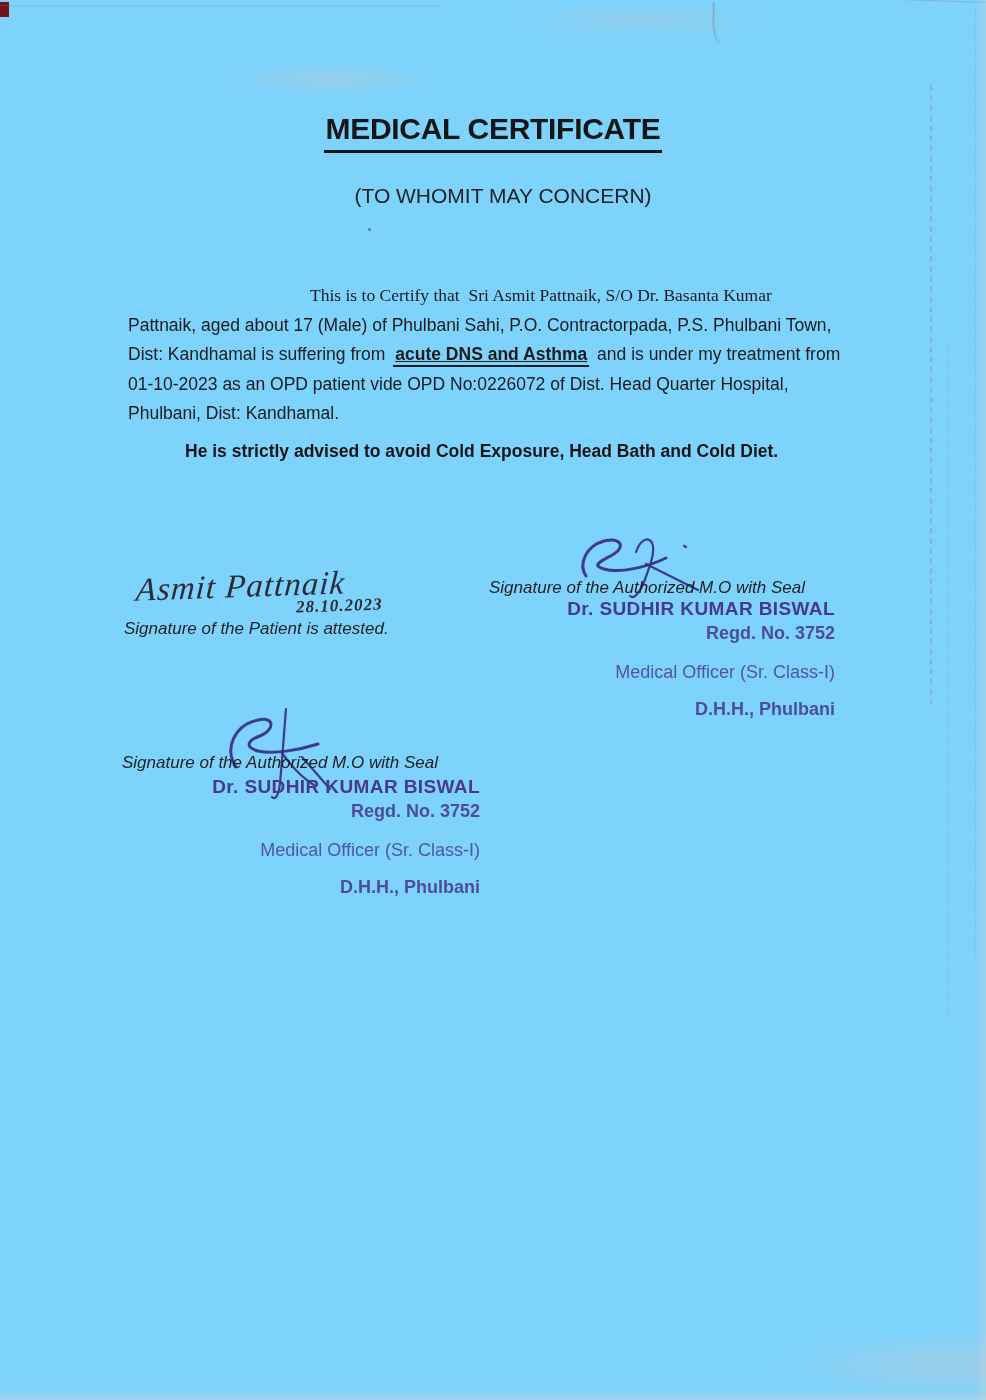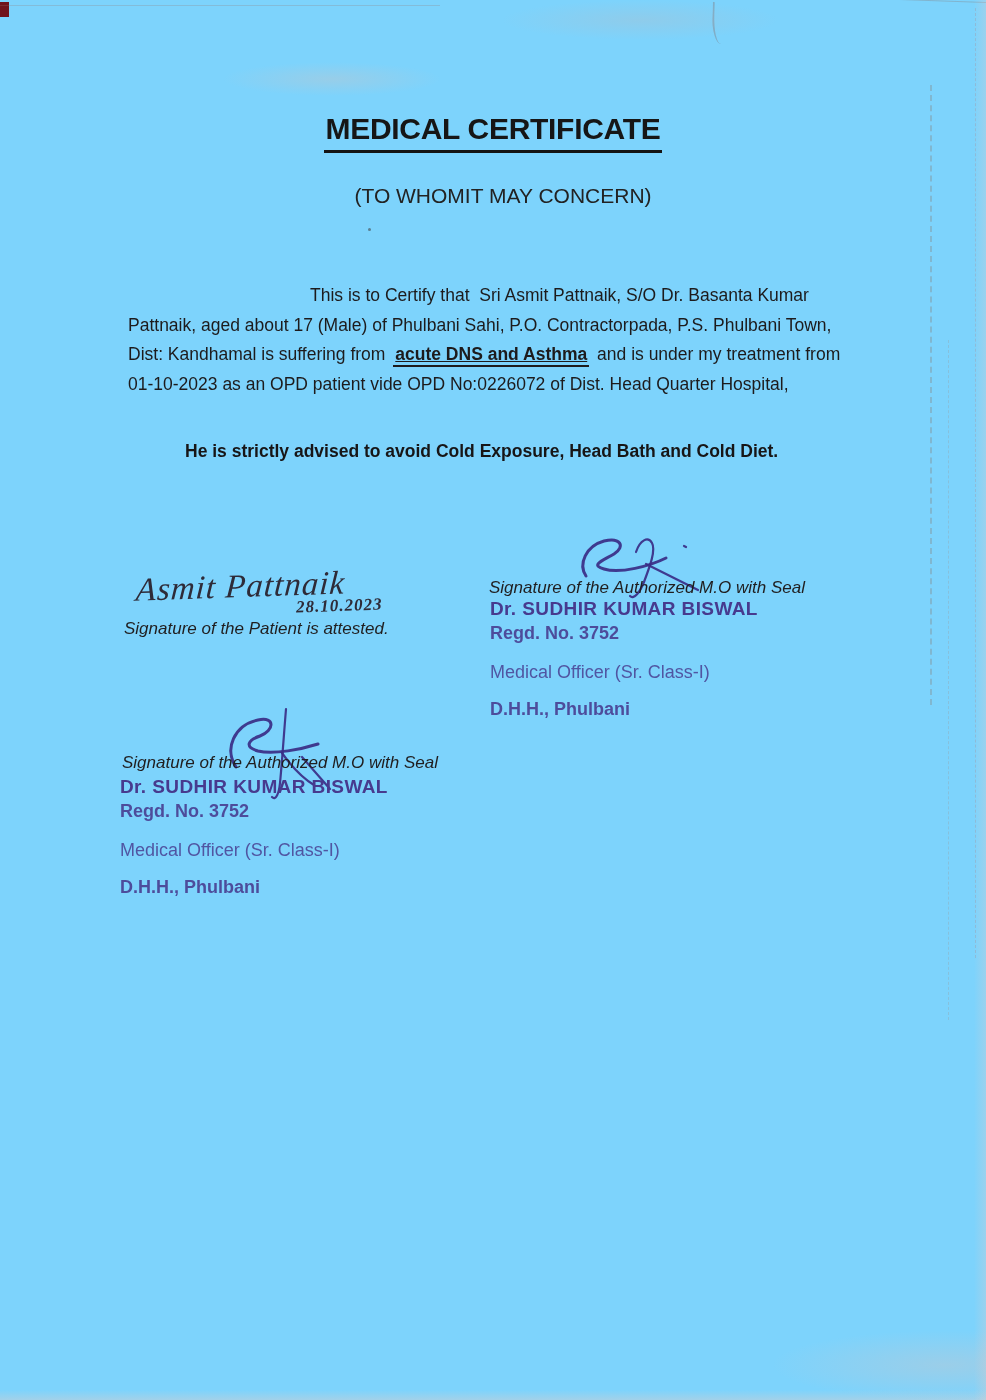--- a/index.html
+++ b/index.html
@@ -42,41 +42,41 @@
   .subtitle {
     position:absolute; left:0; top:184px; width:986px; text-align:center;
     font-size:21px; color:#222;padding-left:20px;
   }
   
   .body-text {
     position:absolute; left:128px; top:281px; width:758px;
     font-size:17.5px; line-height:29.5px; color:#1d1b1c;
   }
   .body-text .line { white-space:pre; }
-  .body-text .line.indent { padding-left:182px; }
+  .body-text .line.indent { padding-left:182px;font-family:Liberation Serif, serif; }
   .em-seg { font-weight:bold; border-bottom:2px solid #1d1b1c; padding:0 2px 1px 2px; margin:0 3px;text-decoration:underline; }
   .advisory {
     position:absolute; left:185px; top:441px; font-size:17.5px; font-weight:bold;
     color:#171516; white-space:pre;
   }
   
   .hand { font-family:"Liberation Serif", serif; font-style:italic; color:#2e2b38; }
   .patient-name {
     position:absolute; left:136px; top:568px; font-size:33px; letter-spacing:1px;
     transform:rotate(-2deg) skewX(-6deg);
   }
   .patient-date {
     position:absolute; left:296px; top:596px; font-size:17px; font-weight:bold;
     letter-spacing:1px; transform:rotate(-2deg);
   }
   .sig-label { font-size:17px; color:#201e1f; white-space:pre;font-style:italic; }
   .patient-label { position:absolute; left:124px; top:619px; }
   .mo-label-right { position:absolute; left:489px; top:578px; }
   .mo-label-left  { position:absolute; left:122px; top:753px; }
-  .stamp { position:absolute; text-align:left; color:#473a8e; filter:blur(.3px); }
+  .stamp { position:absolute; text-align:right; color:#473a8e; filter:blur(.3px); }
   .stamp-right { left:490px; top:598px; width:345px; }
   .stamp-left  { left:120px; top:776px; width:360px; }
   .stamp .s-name { font-size:19px; font-weight:bold; letter-spacing:.4px; }
   .stamp .s-regd { font-size:18px; font-weight:bold; margin-top:3px; opacity:.88; }
   .stamp .s-desig { font-size:18px; font-weight:normal; margin-top:18px; opacity:.82; }
   .stamp .s-office { font-size:18px; font-weight:bold; margin-top:16px; opacity:.88; }
   .scribble { position:absolute; }
   .scribble path { stroke:#3a2d86; stroke-width:3; fill:none; stroke-linecap:round; stroke-linejoin:round; opacity:.92; }
   .scribble .thin { stroke-width:2.2; }
 </style>
@@ -100,20 +100,21 @@
   <div class="dot-artifact"></div>
 
   <h1 class="title"><span>MEDICAL CERTIFICATE</span></h1>
   <div class="subtitle">(TO WHOMIT MAY CONCERN)</div>
 
   <div class="body-text">
     <div class="line indent"><span>This is to Certify that  Sri Asmit Pattnaik, S/O Dr. Basanta Kumar</span></div>
     <div class="line"><span>Pattnaik, aged about 17 (Male) of Phulbani Sahi, P.O. Contractorpada, P.S. Phulbani Town,</span></div>
     <div class="line"><span>Dist: Kandhamal is suffering from </span><span class="em-seg">acute DNS and Asthma</span><span> and is under my treatment from</span></div>
     <div class="line"><span>01-10-2023 as an OPD patient vide OPD No:0226072 of Dist. Head Quarter Hospital,</span></div>
+    <div class="line"><span>Phulbani, Dist: Kandhamal.</span></div>
   </div>
 
   <div class="advisory">He is strictly advised to avoid Cold Exposure, Head Bath and Cold Diet.</div>
 
   <div class="hand patient-name">Asmit Pattnaik</div>
   <div class="hand patient-date">28.10.2023</div>
   <div class="sig-label patient-label">Signature of the Patient is attested.</div>
 
   <svg class="scribble" style="left:572px; top:530px;" width="150" height="80" viewBox="0 0 150 80">
     <path d="M14,46 C6,34 14,16 32,11 C48,7 54,16 42,24 C30,31 18,35 32,39 C48,44 78,36 94,28"></path>

